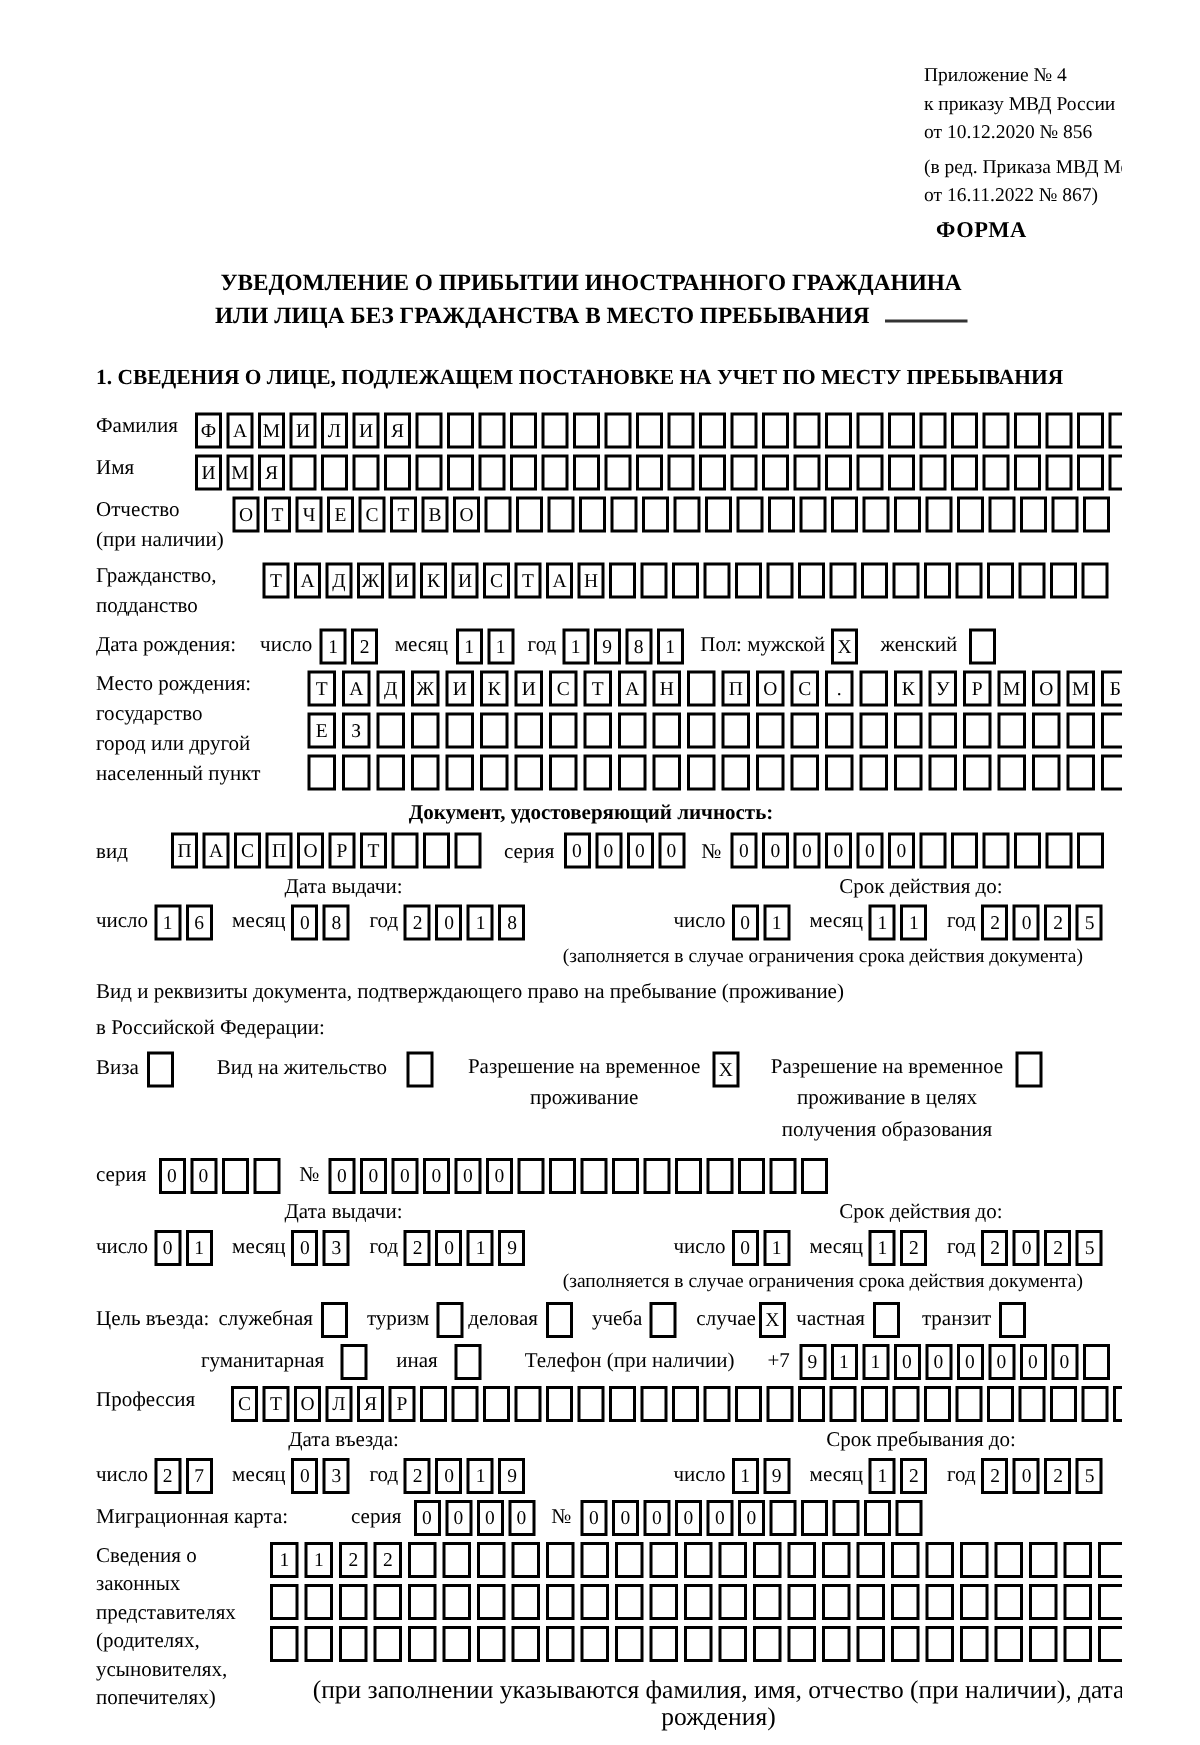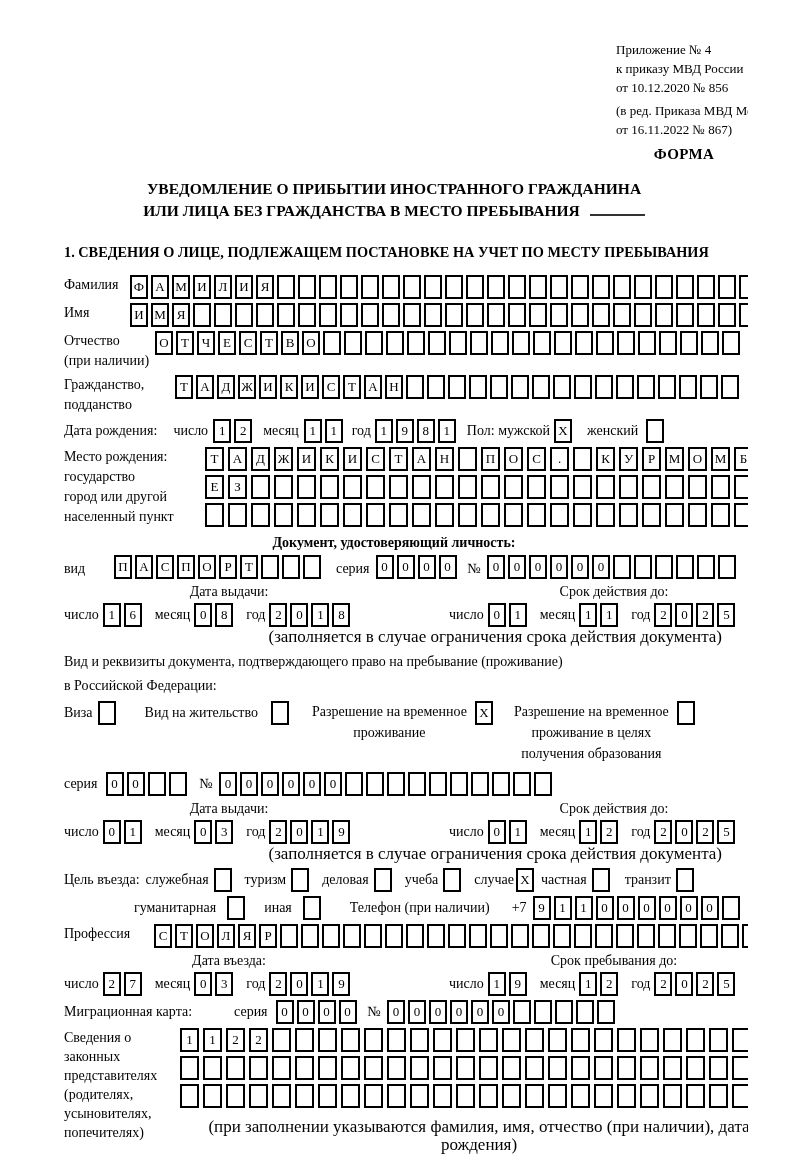--- a/index.html
+++ b/index.html
@@ -2,40 +2,40 @@
 <html><head>
 <meta charset="utf-8">
 <style>
   html,body{margin:0;padding:0}
   body{width:800px;height:1163px;background:#fff;color:#000;
        font-family:"Liberation Serif",serif;font-size:14px}
   .page{position:relative;width:748px;height:1163px;box-sizing:border-box;
         padding:38px 24px 14px 64px;overflow:hidden;background:#fff}
   .hdr{position:absolute;left:616px;top:40px;font-size:13px;line-height:19px;white-space:nowrap}
   .hdr .grp2{margin-top:4px}
-  .forma{position:absolute;top:146px;left:600px;width:168px;text-align:center;
+  .forma{position:absolute;top:146px;left:624px;width:168px;text-align:left;
          font-weight:bold;font-size:15px;letter-spacing:.4px}
   .title{margin-top:140px;text-align:center;font-weight:bold;font-size:15.5px;line-height:22px}
   .blank-line{display:inline-block;width:55px;height:12px;border-bottom:2px solid #333;margin-left:10px}
   .sec{margin:22px 0 14px;font-weight:bold;font-size:14.3px}
   .row{display:flex;align-items:flex-start;margin-bottom:4px}
   .lbl{flex:none;line-height:20px}
   .boxes{display:inline-flex;flex:none}
   .cb{flex:none;box-sizing:content-box;width:14px;height:20px;border:2px solid #000;margin-right:3px;
       text-align:center;font-size:13px;line-height:20px;background:#fff}
   .sp .cb{width:15px;margin-right:4px}
   .stack{display:flex;flex-direction:column}
   .stack .boxes{margin-bottom:4px}
   .dcols{display:flex;align-items:flex-start;margin-bottom:2px}
   .dcol{flex:none}
   .dhead{text-align:center;margin-bottom:2px;line-height:18px}
   .drow{display:flex;align-items:center}
   .drow .lbl{margin-right:4px}
   .drow .boxes{margin-right:10px}
-  .note{font-size:17px;text-align:right;margin:0 2px 6px 0;line-height:16px}
+  .note{font-size:13px;text-align:right;margin:0 2px 6px 0;line-height:16px}
   .para{line-height:22px;margin-bottom:2px}
   .visa-row{display:flex;align-items:flex-start;margin:4px 0 8px}
   .c2{text-align:center;line-height:21px}
   .opt{display:flex;align-items:center}
   .opt .lbl{margin-right:5px}
   .bottom-note{font-size:17px;line-height:18px;margin-top:6px;text-align:center}
 </style>
 </head>
 <body>
 
@@ -529,21 +529,21 @@
         <span class="boxes">
           <span class="cb"></span>
         </span>
       </span>
     <span class="opt" style="margin-left:10px">
         <span class="lbl">туризм</span>
         <span class="boxes">
           <span class="cb"></span>
         </span>
       </span>
-    <span class="opt" style="margin-left:10px">
+    <span class="opt" style="margin-left:0">
         <span class="lbl">деловая</span>
         <span class="boxes">
           <span class="cb"></span>
         </span>
       </span>
     <span class="opt" style="margin-left:10px">
         <span class="lbl">учеба</span>
         <span class="boxes">
           <span class="cb"></span>
         </span>

